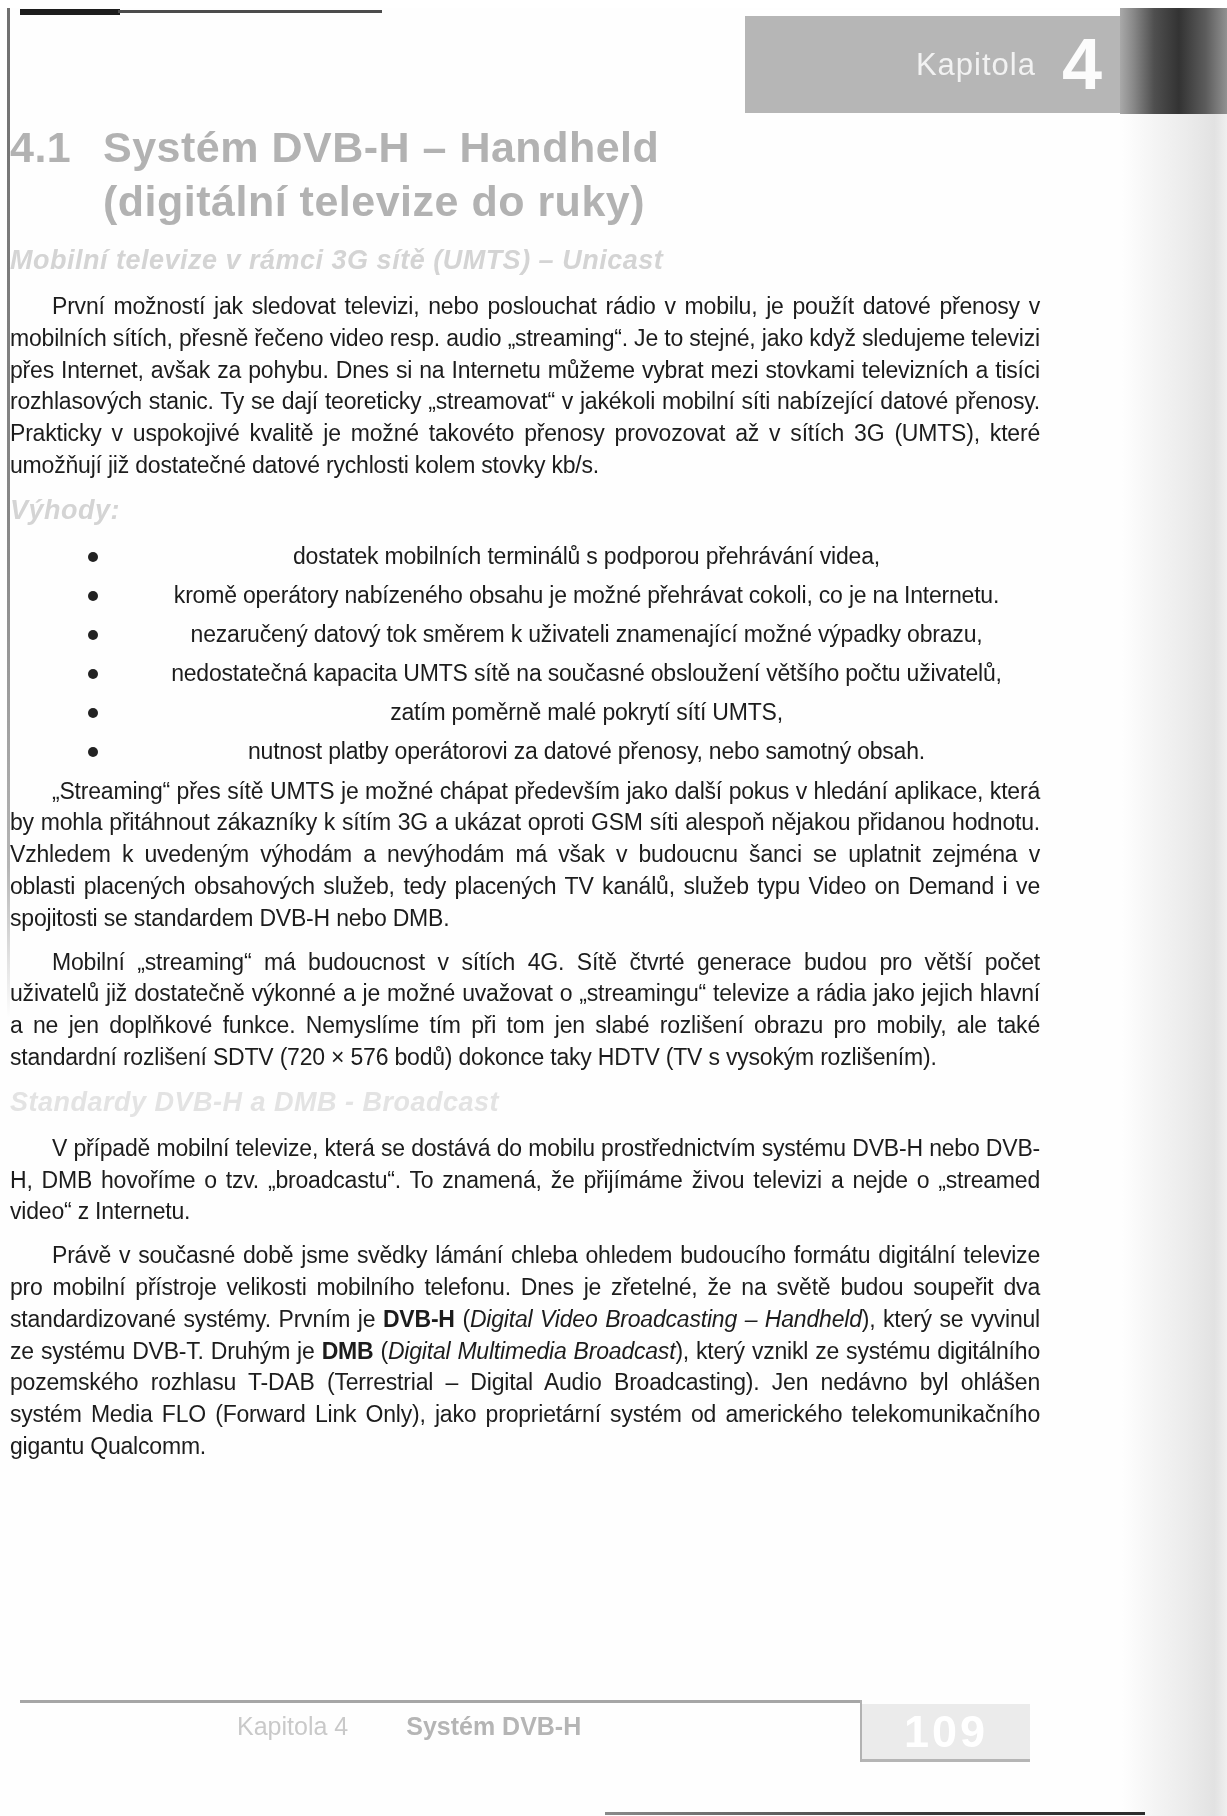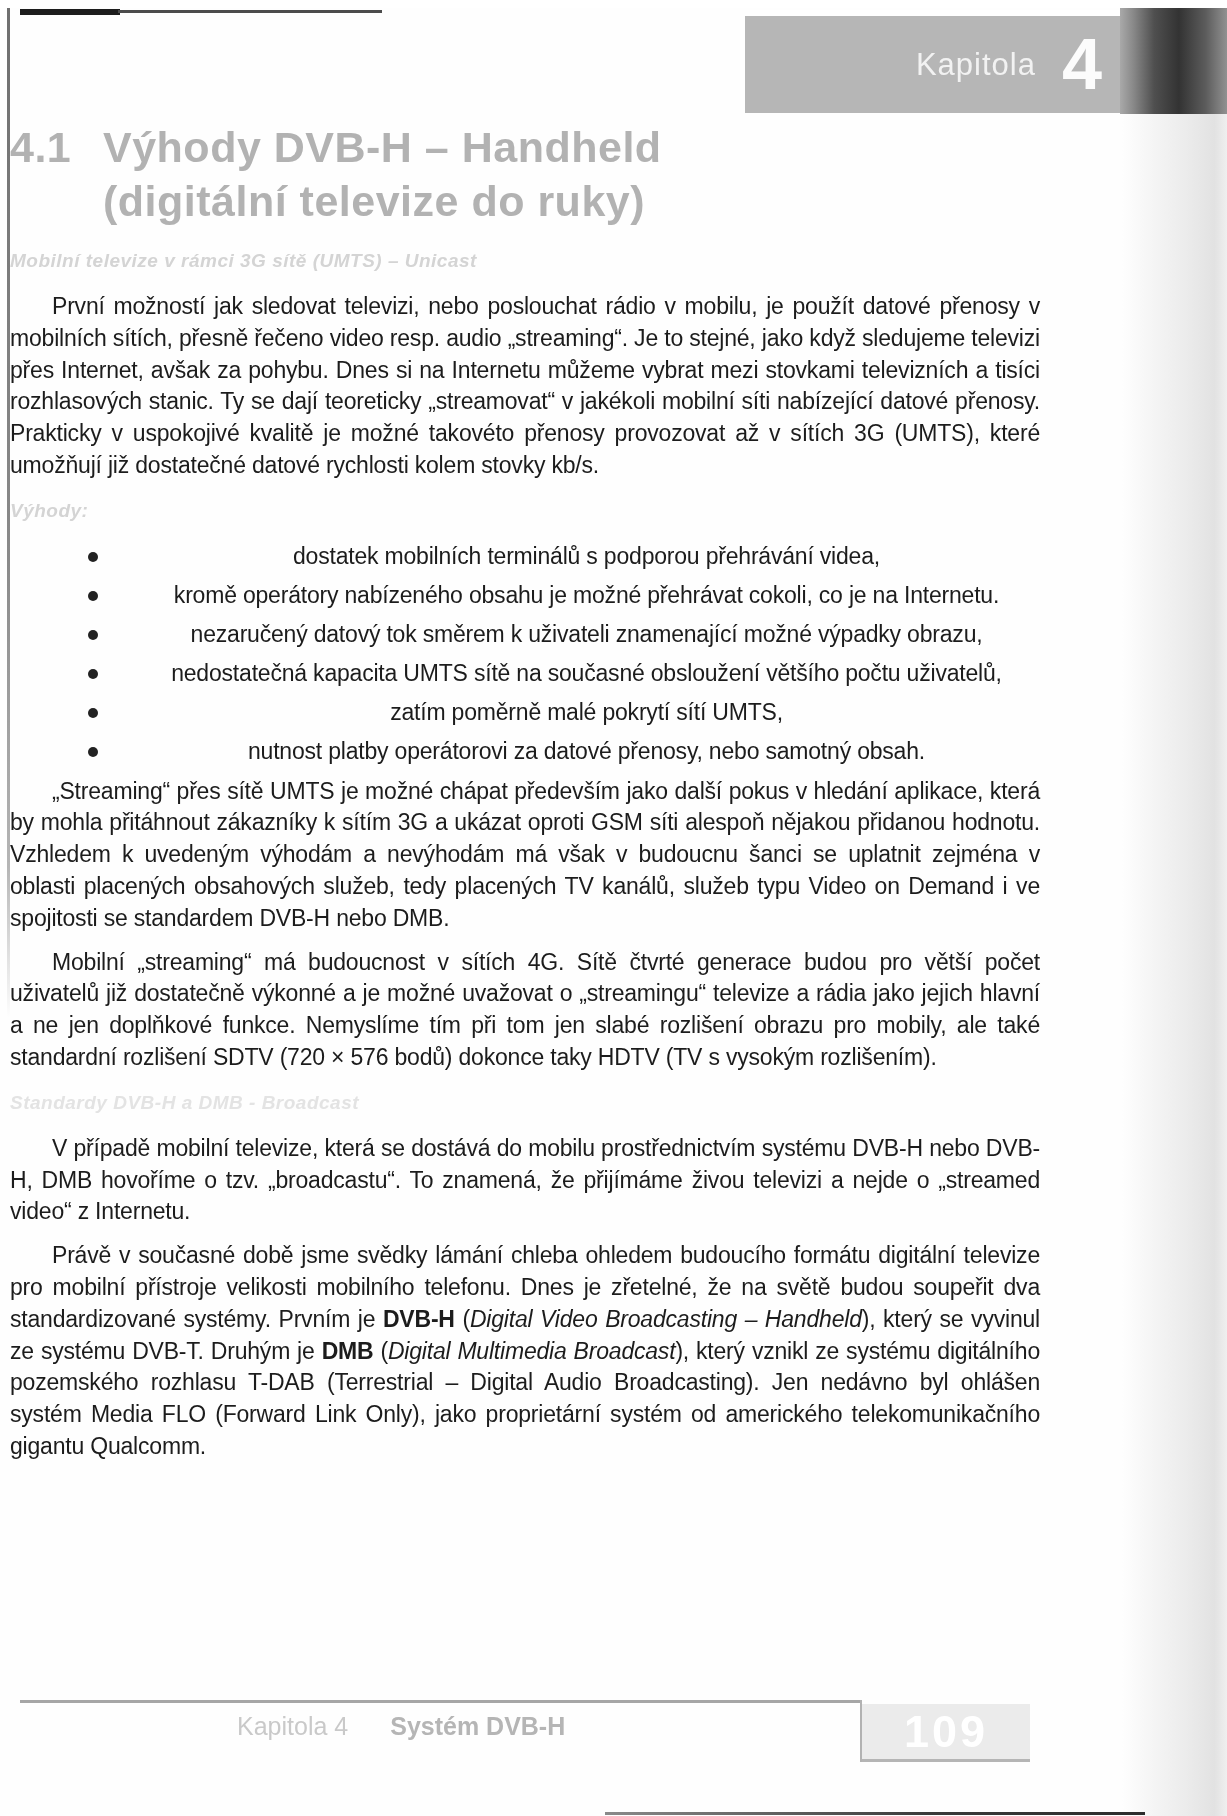--- a/index.html
+++ b/index.html
@@ -26,35 +26,35 @@
   .chapter-tab{position:absolute;left:745px;top:8px;width:375px;height:97px;
     background:var(--chapter-tab-bg,#b6b6b6);display:flex;align-items:center;justify-content:flex-end;}
   .chapter-tab .label{color:#f2f2f2;font-size:31px;letter-spacing:1px;margin-right:26px;}
   .chapter-tab .number{color:#fcfcfc;font-size:72px;font-weight:bold;margin-right:18px;line-height:97px;}
   
   .section-heading{position:absolute;left:10px;top:112px;display:flex;
     color:var(--heading-gray,#b2b2b2);font-weight:bold;font-size:43px;line-height:54px;letter-spacing:0.5px;}
   .section-number{width:93px;flex:none;}
   
   .content{position:absolute;left:10px;top:236px;width:1030px;color:var(--body-text,#1c1c1c);}
-  .subheading{font-size:19px;font-style:italic;font-weight:bold;
+  .subheading{font-size:27px;font-style:italic;font-weight:bold;
     color:var(--subheading-gray,#d4d4d4);line-height:33px;margin:0 0 14px 0;letter-spacing:0.5px;}
   .subheading.faint{color:var(--subheading-faint,#e3e3e3);}
   .para{font-size:23px;line-height:31.8px;text-align:justify;text-indent:42px;
     margin:0 0 12px 0;letter-spacing:-0.2px;}
   .para .b{font-weight:bold;}
   .para .i{font-style:italic;}
   .bullets{list-style:none;margin:0 0 8px 0;padding:0;text-align:center;}
   .bullets li{position:relative;padding-left:123px;font-size:23px;line-height:31.8px;
     margin-bottom:7px;letter-spacing:-0.2px;}
   .bullets .dot{position:absolute;left:78px;top:11px;width:10px;height:10px;border-radius:50%;background:#222;}
   
   .footer-line{position:absolute;left:20px;top:1692px;width:842px;height:3px;background:#a6a6a6;}
   .footer-vline{position:absolute;left:860px;top:1692px;width:2px;height:62px;background:#b2b2b2;}
-  .footer-text{position:absolute;left:237px;top:1704px;display:flex;align-items:baseline;gap:42px;}
+  .footer-text{position:absolute;left:237px;top:1704px;display:flex;align-items:baseline;gap:58px;}
   .footer-text .chapter{color:var(--footer-gray,#c9c9c9);font-size:25px;}
   .footer-text .title{color:var(--footer-title-gray,#b5b5b5);font-size:25px;font-weight:bold;}
   .page-num-box{position:absolute;left:862px;top:1696px;width:168px;height:55px;
     background:var(--page-number-box-bg,#ebebeb);border-bottom:3px solid #b5b5b5;
     display:flex;align-items:center;justify-content:center;}
   .page-num-box .num{color:#fff;font-size:45px;font-weight:bold;letter-spacing:3px;}
 </style>
 </head>
 <body>
 
@@ -68,21 +68,21 @@
   <div class="bottom-line"></div>
 
   <div class="chapter-tab">
     <span class="label">Kapitola</span>
     <span class="number">4</span>
   </div>
 
   <div class="section-heading">
     <span class="section-number">4.1</span>
     <span class="section-title">
-      <span>Výhody DVB-H – Handheld</span><br>
+      <span>Systém DVB-H – Handheld</span><br>
       <span>(digitální televize do ruky)</span>
     </span>
   </div>
 
   <div class="content">
       <div class="subheading">Mobilní televize v rámci 3G sítě (UMTS) – Unicast</div>
       <p class="para"><span>První možností jak sledovat televizi, nebo poslouchat rádio v mobilu, je použít datové přenosy v mobilních sítích, přesně řečeno video resp. audio „streaming“. Je to stejné, jako když sledujeme televizi přes Internet, avšak za pohybu. Dnes si na Internetu můžeme vybrat mezi stovkami televizních a tisíci rozhlasových stanic. Ty se dají teoreticky „streamovat“ v jakékoli mobilní síti nabízející datové přenosy. Prakticky v uspokojivé kvalitě je možné takovéto přenosy provozovat až v sítích 3G (UMTS), které umožňují již dostatečné datové rychlosti kolem stovky kb/s.</span></p>
       <div class="subheading">Výhody:</div>
       <ul class="bullets">
         <li><span class="dot"></span><span>dostatek mobilních terminálů s podporou přehrávání videa,</span></li>

